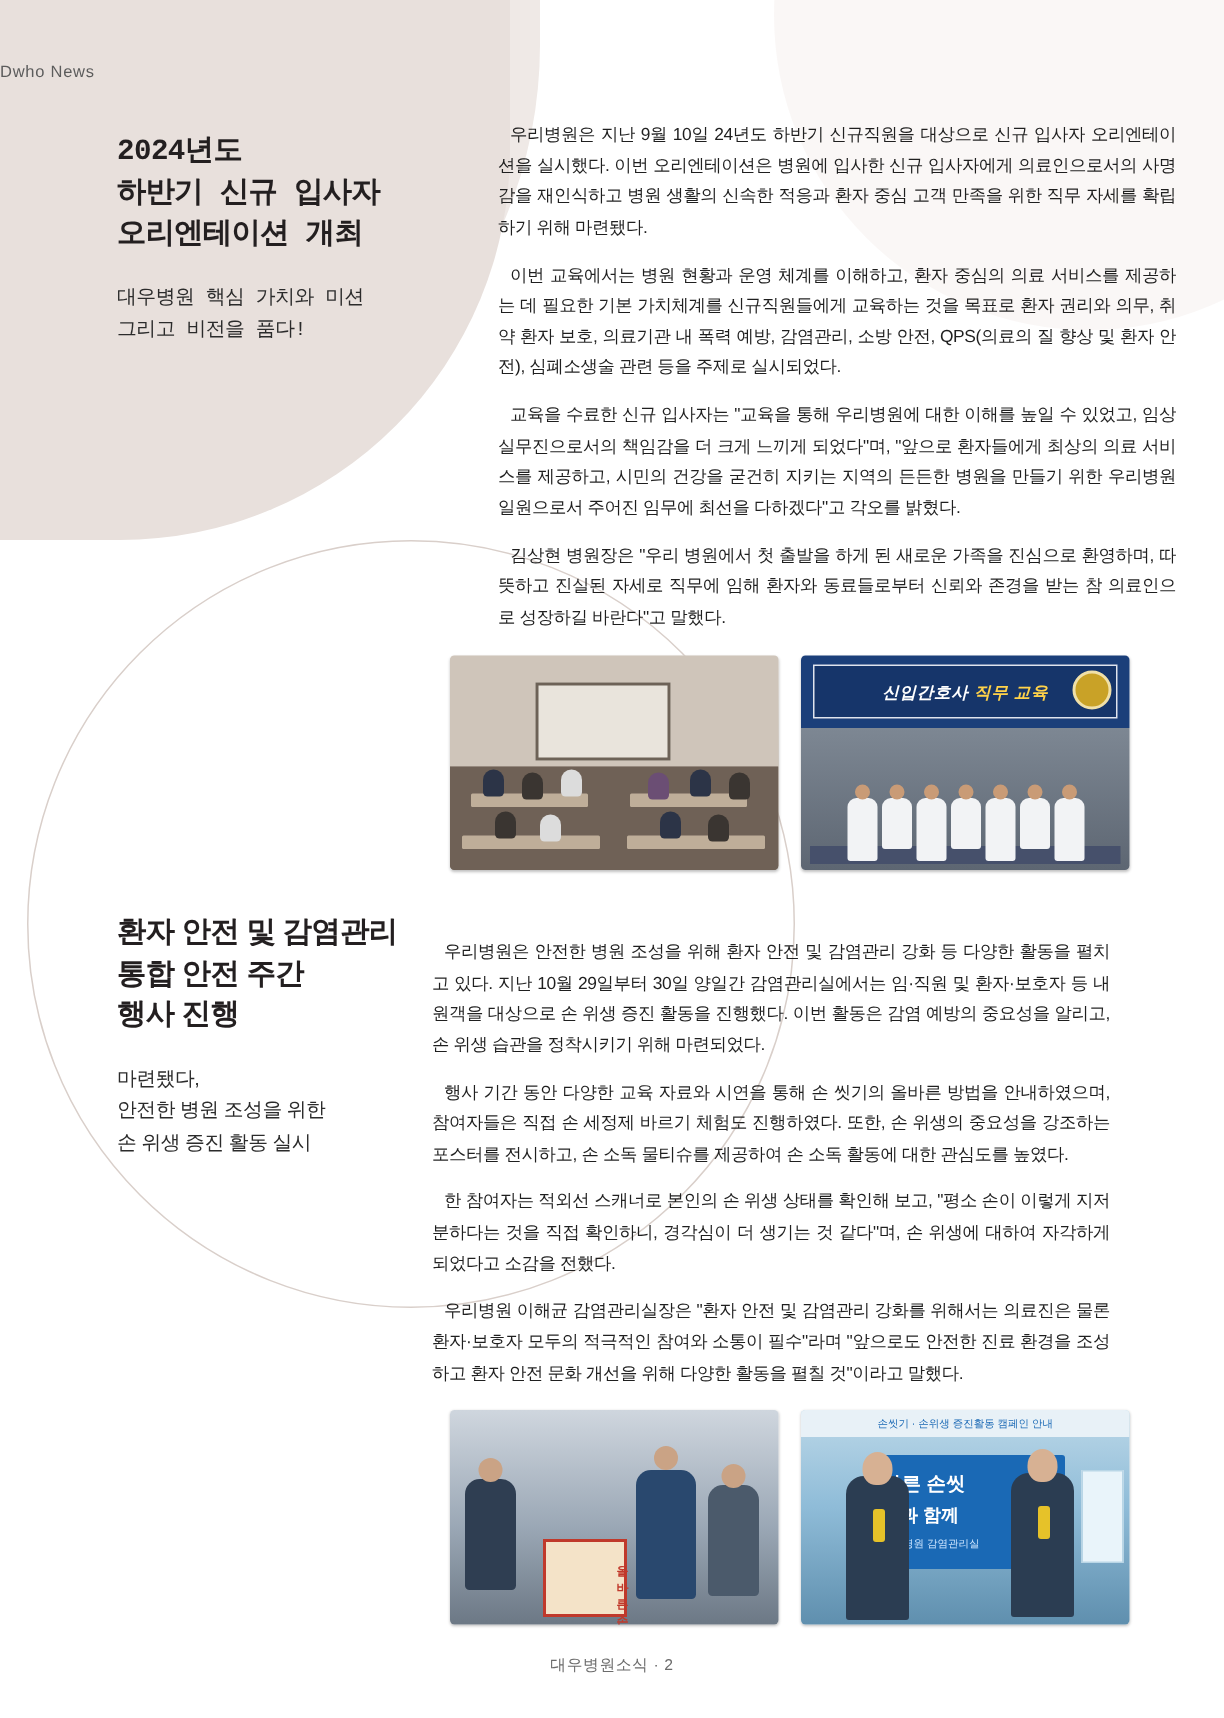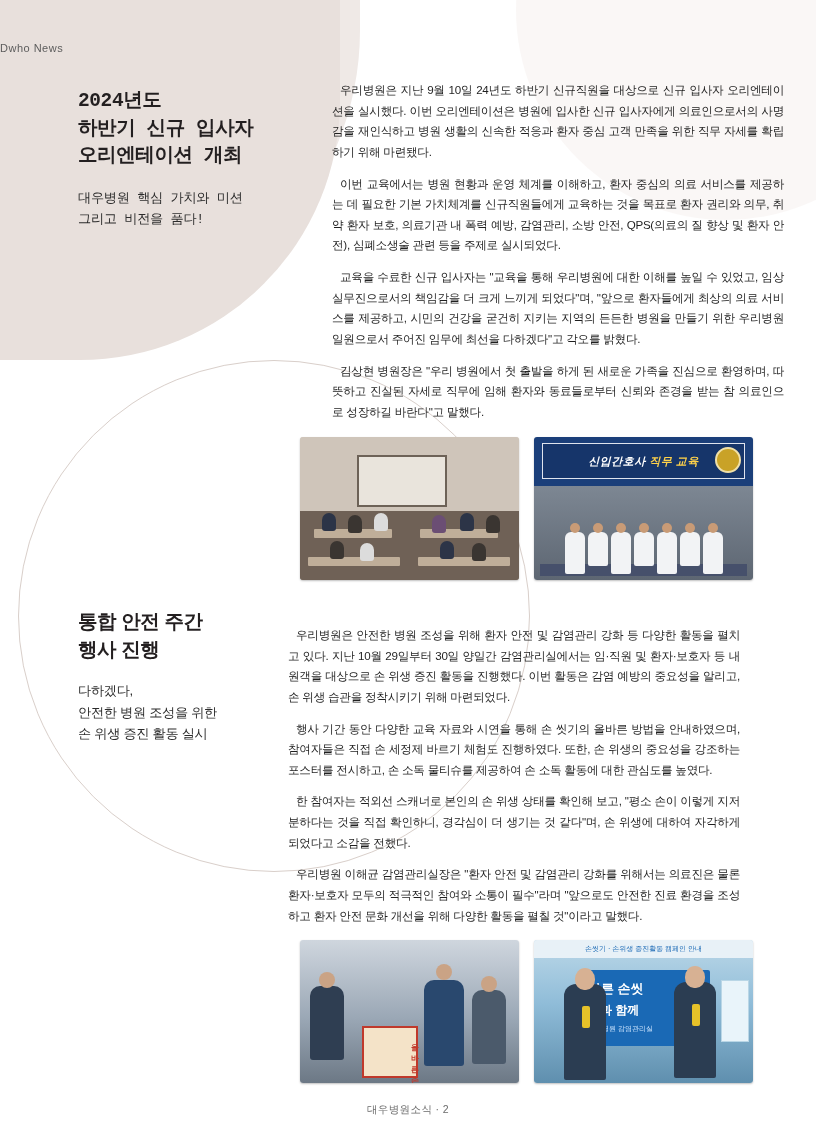--- a/index.html
+++ b/index.html
@@ -333,25 +333,26 @@
         <div class="doc"></div>
         <div class="doc sit"></div>
         <div class="doc"></div>
       </div>
     </div>
 
   </div>
 
   <div class="headline-col" style="left:78px; top:608px;">
     <h1 class="headline">
+      <span class="hl-line">환자 안전 및 감염관리</span>
       <span class="hl-line">통합 안전 주간</span>
       <span class="hl-line">행사 진행</span>
     </h1>
     <div class="subhead">
-      <span class="sh-line">다하겠다,</span>
+      <span class="sh-line">마련됐다,</span>
       <span class="sh-line">안전한 병원 조성을 위한</span>
       <span class="sh-line">손 위생 증진 활동 실시</span>
     </div>
   </div>
 
   <div class="body-col" style="left:288px; top:625px;">
     <p class="para">우리병원은 안전한 병원 조성을 위해 환자 안전 및 감염관리 강화 등 다양한 활동을 펼치고 있다. 지난 10월 29일부터 30일 양일간 감염관리실에서는 임·직원 및 환자·보호자 등 내원객을 대상으로 손 위생 증진 활동을 진행했다. 이번 활동은 감염 예방의 중요성을 알리고, 손 위생 습관을 정착시키기 위해 마련되었다.</p>
     <p class="para">행사 기간 동안 다양한 교육 자료와 시연을 통해 손 씻기의 올바른 방법을 안내하였으며, 참여자들은 직접 손 세정제 바르기 체험도 진행하였다. 또한, 손 위생의 중요성을 강조하는 포스터를 전시하고, 손 소독 물티슈를 제공하여 손 소독 활동에 대한 관심도를 높였다.</p>
     <p class="para">한 참여자는 적외선 스캐너로 본인의 손 위생 상태를 확인해 보고, "평소 손이 이렇게 지저분하다는 것을 직접 확인하니, 경각심이 더 생기는 것 같다"며, 손 위생에 대하여 자각하게 되었다고 소감을 전했다.</p>
     <p class="para">우리병원 이해균 감염관리실장은 "환자 안전 및 감염관리 강화를 위해서는 의료진은 물론 환자·보호자 모두의 적극적인 참여와 소통이 필수"라며 "앞으로도 안전한 진료 환경을 조성하고 환자 안전 문화 개선을 위해 다양한 활동을 펼칠 것"이라고 말했다.</p>

